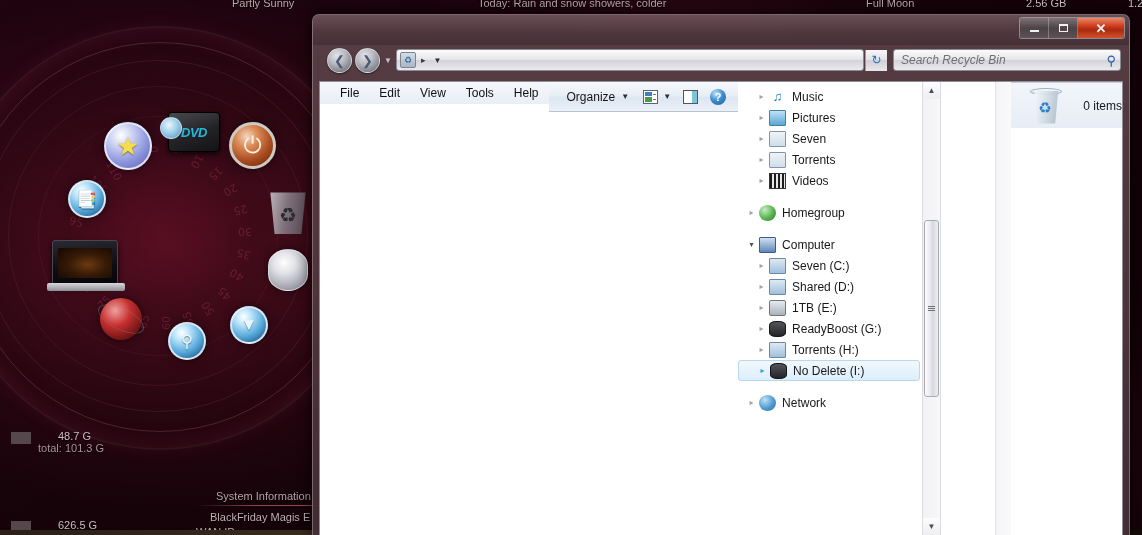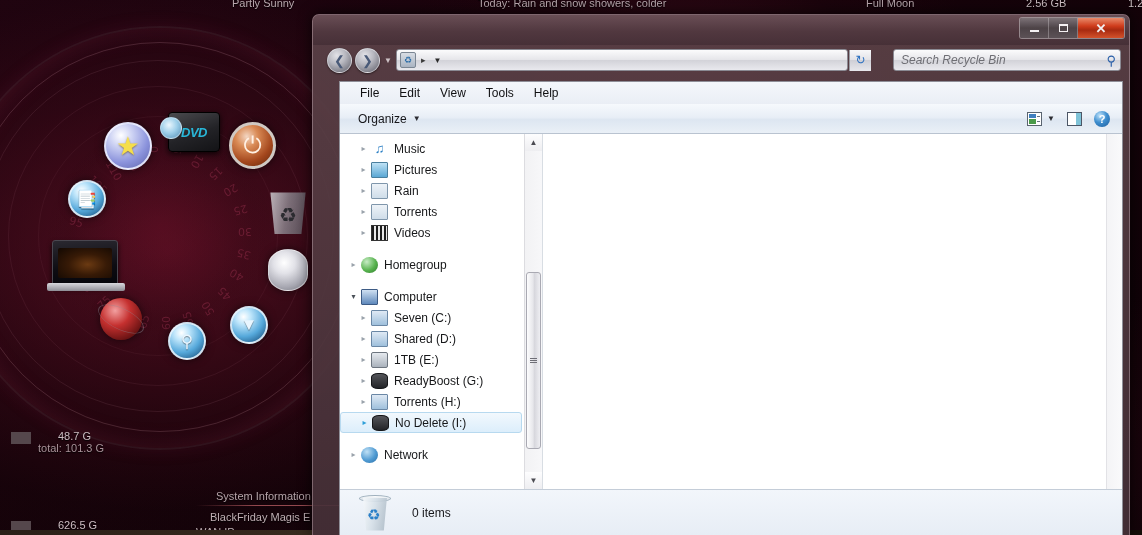--- a/index.html
+++ b/index.html
@@ -336,38 +336,38 @@
   #addr-caret { width: 16px; text-align: center; color: #2a2a2a; font-size: 8px; }
   #addr-refresh {
     width: 22px; height: 21px; flex: none;
     display: flex; align-items: center; justify-content: center;
     color: #2a6fc0; font-size: 12px;
     border-left: 1px solid #9a9aa2;
     background: linear-gradient(180deg, #f7f7f9 0%, #e2e2e7 48%, #cfcfd6 50%, #e7e7ec 100%);
     margin-left: 1px;
   }
   #searchbox {
-    width: 228px; height: 22px; margin-left: 22px;
+    width: 228px; height: 22px; margin-left: 6px;
     display: flex; align-items: center;
     background: linear-gradient(180deg, #fbfbfc 0%, #e6e6ea 48%, #d2d2d8 50%, #e9e9ee 100%);
     border: 1px solid #8a8a93;
     border-radius: 3px;
     padding: 0 4px 0 7px;
   }
   #searchbox .ph { flex: 1; font-size: 12px; color: #6e6e74; font-style: italic; }
   #searchbox .mag { color: #2a5fa8; font-size: 13px; }
 
   
   #client {
     position: absolute;
     left: 6px; right: 6px; top: 66px; bottom: 0;
     background: #fff;
     border: 1px solid #8f8f98;
     border-bottom: none;
-    display: flex; flex-direction: column; margin-left: 20px;
+    display: flex; flex-direction: row;
   }
 
   
   #menubar {
     height: 22px;
     display: flex; align-items: center;
     padding-left: 10px;
     background: linear-gradient(180deg, #f4f7fb 0%, #eaeef5 100%);
     font-size: 12px; color: #101012;
   }
@@ -719,21 +719,21 @@
               <span class="lbl">Music</span>
             </div>
             <div class="tnode" style="padding-left: 16px;">
               <span class="exp">▸</span>
               <span class="ico picture"></span>
               <span class="lbl">Pictures</span>
             </div>
             <div class="tnode" style="padding-left: 16px;">
               <span class="exp">▸</span>
               <span class="ico folderdoc"></span>
-              <span class="lbl">Rain</span>
+              <span class="lbl">Seven</span>
             </div>
             <div class="tnode" style="padding-left: 16px;">
               <span class="exp">▸</span>
               <span class="ico folderdoc"></span>
               <span class="lbl">Torrents</span>
             </div>
             <div class="tnode" style="padding-left: 16px;">
               <span class="exp">▸</span>
               <span class="ico video"></span>
               <span class="lbl">Videos</span>

